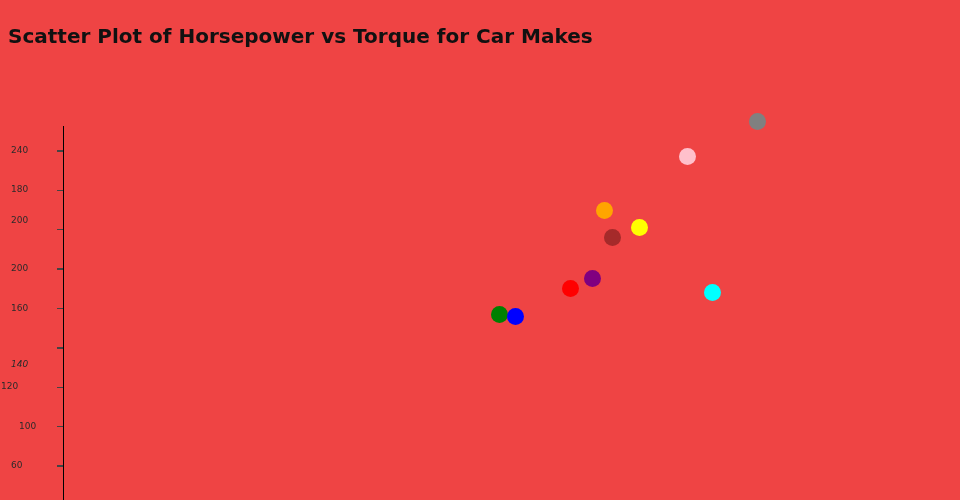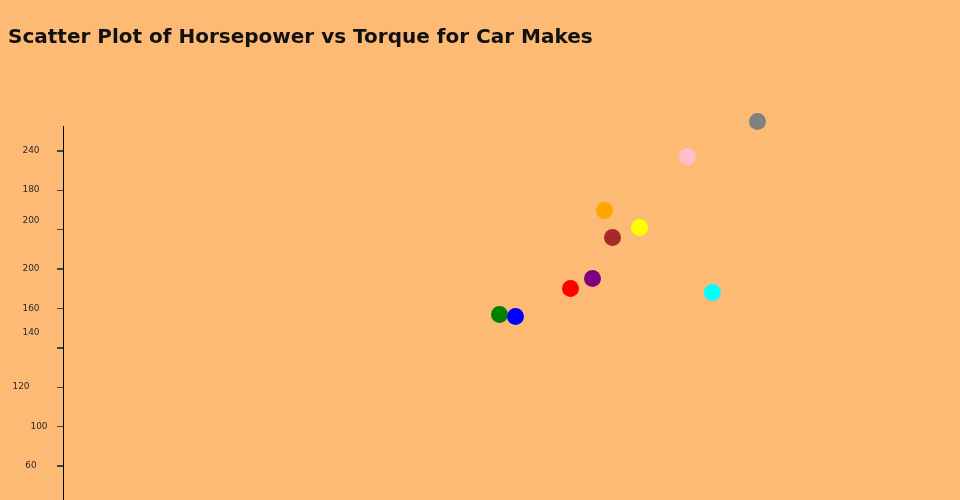--- a/index.html
+++ b/index.html
@@ -12,21 +12,21 @@
     height: 500px;
     overflow: hidden;
     font-family: "DejaVu Sans", "Liberation Sans", sans-serif;
     position: relative;
   }
   #figure {
     position: absolute;
     left: 0; top: 0;
     width: 960px;
     height: 500px;
-    background: #fdba74;
+    background: #ef4444;
   }
   #chart-title {
     position: absolute;
     left: 8px;
     top: 24px;
     font-size: 20px;
     font-weight: bold;
     color: #111111;
     letter-spacing: 0px;
     white-space: nowrap;
@@ -48,21 +48,21 @@
   .y-tick-mark {
     position: absolute;
     width: 6px;
     height: 1.4px;
     background: #444444;
   }
   .y-tick-label {
     position: absolute;
     font-size: 9px;
     color: #2b2b2b;
-    text-align: center;
+    text-align: left;
     width: 40px;
     white-space: nowrap;
   }
   .data-point {
     position: absolute;
     border-radius: 50%;
     width: 17px;
     height: 17px;
   }
 </style>
@@ -82,21 +82,21 @@
         <div class="y-tick-label" style="left: 11px; top: 145px; color: rgb(43, 43, 43);">240</div>
         <div class="y-tick-mark" style="left: 57px; top: 189.675px; background: rgb(68, 68, 68);"></div>
         <div class="y-tick-label" style="left: 11px; top: 184.375px; color: rgb(43, 43, 43);">180</div>
         <div class="y-tick-mark" style="left: 57px; top: 229.05px; background: rgb(68, 68, 68);"></div>
         <div class="y-tick-label" style="left: 11px; top: 215px; color: rgb(43, 43, 43);">200</div>
         <div class="y-tick-mark" style="left: 57px; top: 268.425px; background: rgb(68, 68, 68);"></div>
         <div class="y-tick-label" style="left: 11px; top: 263.125px; color: rgb(43, 43, 43);">200</div>
         <div class="y-tick-mark" style="left: 57px; top: 307.8px; background: rgb(68, 68, 68);"></div>
         <div class="y-tick-label" style="left: 11px; top: 302.5px; color: rgb(43, 43, 43);">160</div>
         <div class="y-tick-mark" style="left: 57px; top: 347.175px; background: rgb(68, 68, 68);"></div>
-        <div class="y-tick-label" style="left: 11px; top: 327px; color: rgb(43, 43, 43);">140</div>
+        <div class="y-tick-label" style="left: 11px; top: 359px; color: rgb(43, 43, 43); font-style: italic;">140</div>
         <div class="y-tick-mark" style="left: 57px; top: 386.55px; background: rgb(68, 68, 68);"></div>
         <div class="y-tick-label" style="left: 1px; top: 381.25px; color: rgb(43, 43, 43);">120</div>
         <div class="y-tick-mark" style="left: 57px; top: 425.925px; background: rgb(68, 68, 68);"></div>
         <div class="y-tick-label" style="left: 19px; top: 420.625px; color: rgb(43, 43, 43);">100</div>
         <div class="y-tick-mark" style="left: 57px; top: 465.3px; background: rgb(68, 68, 68);"></div>
         <div class="y-tick-label" style="left: 11px; top: 460px; color: rgb(43, 43, 43);">60</div>
       </div>
 
     <div id="points-layer">
         <div class="data-point" style="left: 490.5px; top: 305.906px; width: 17px; height: 17px; background: rgb(0, 128, 0);"></div>

